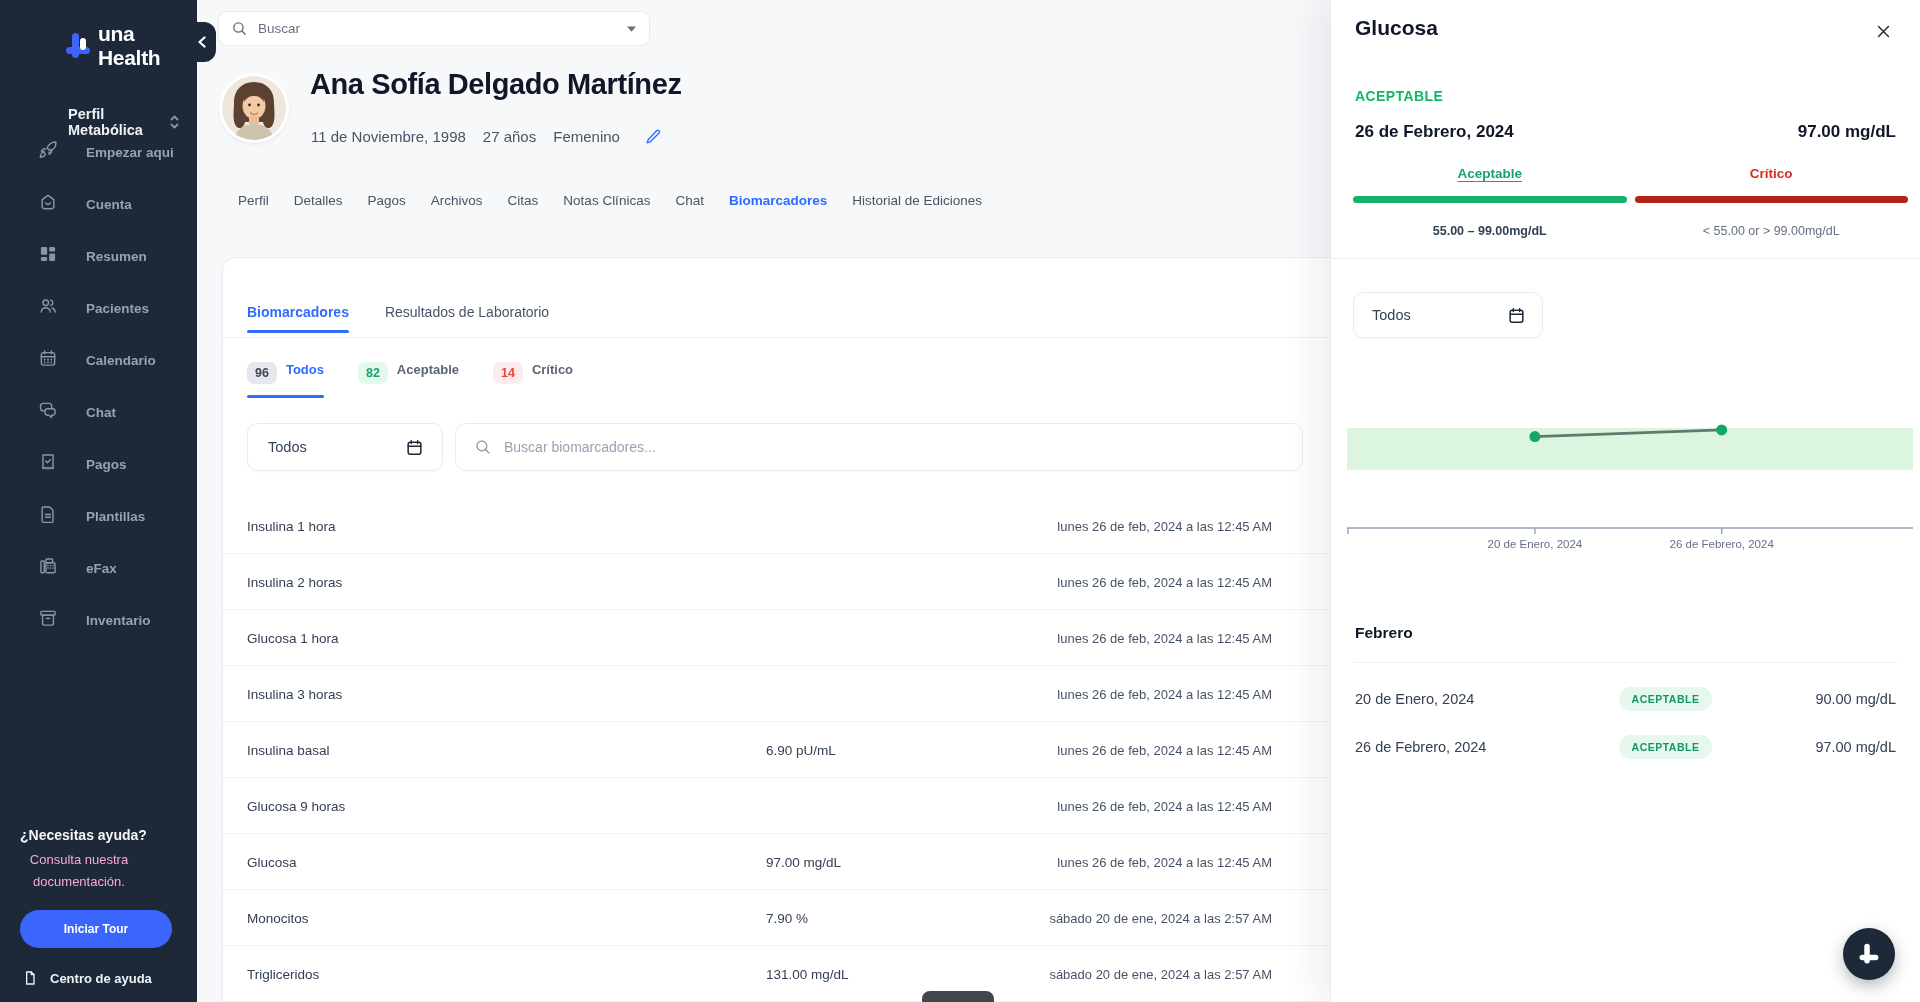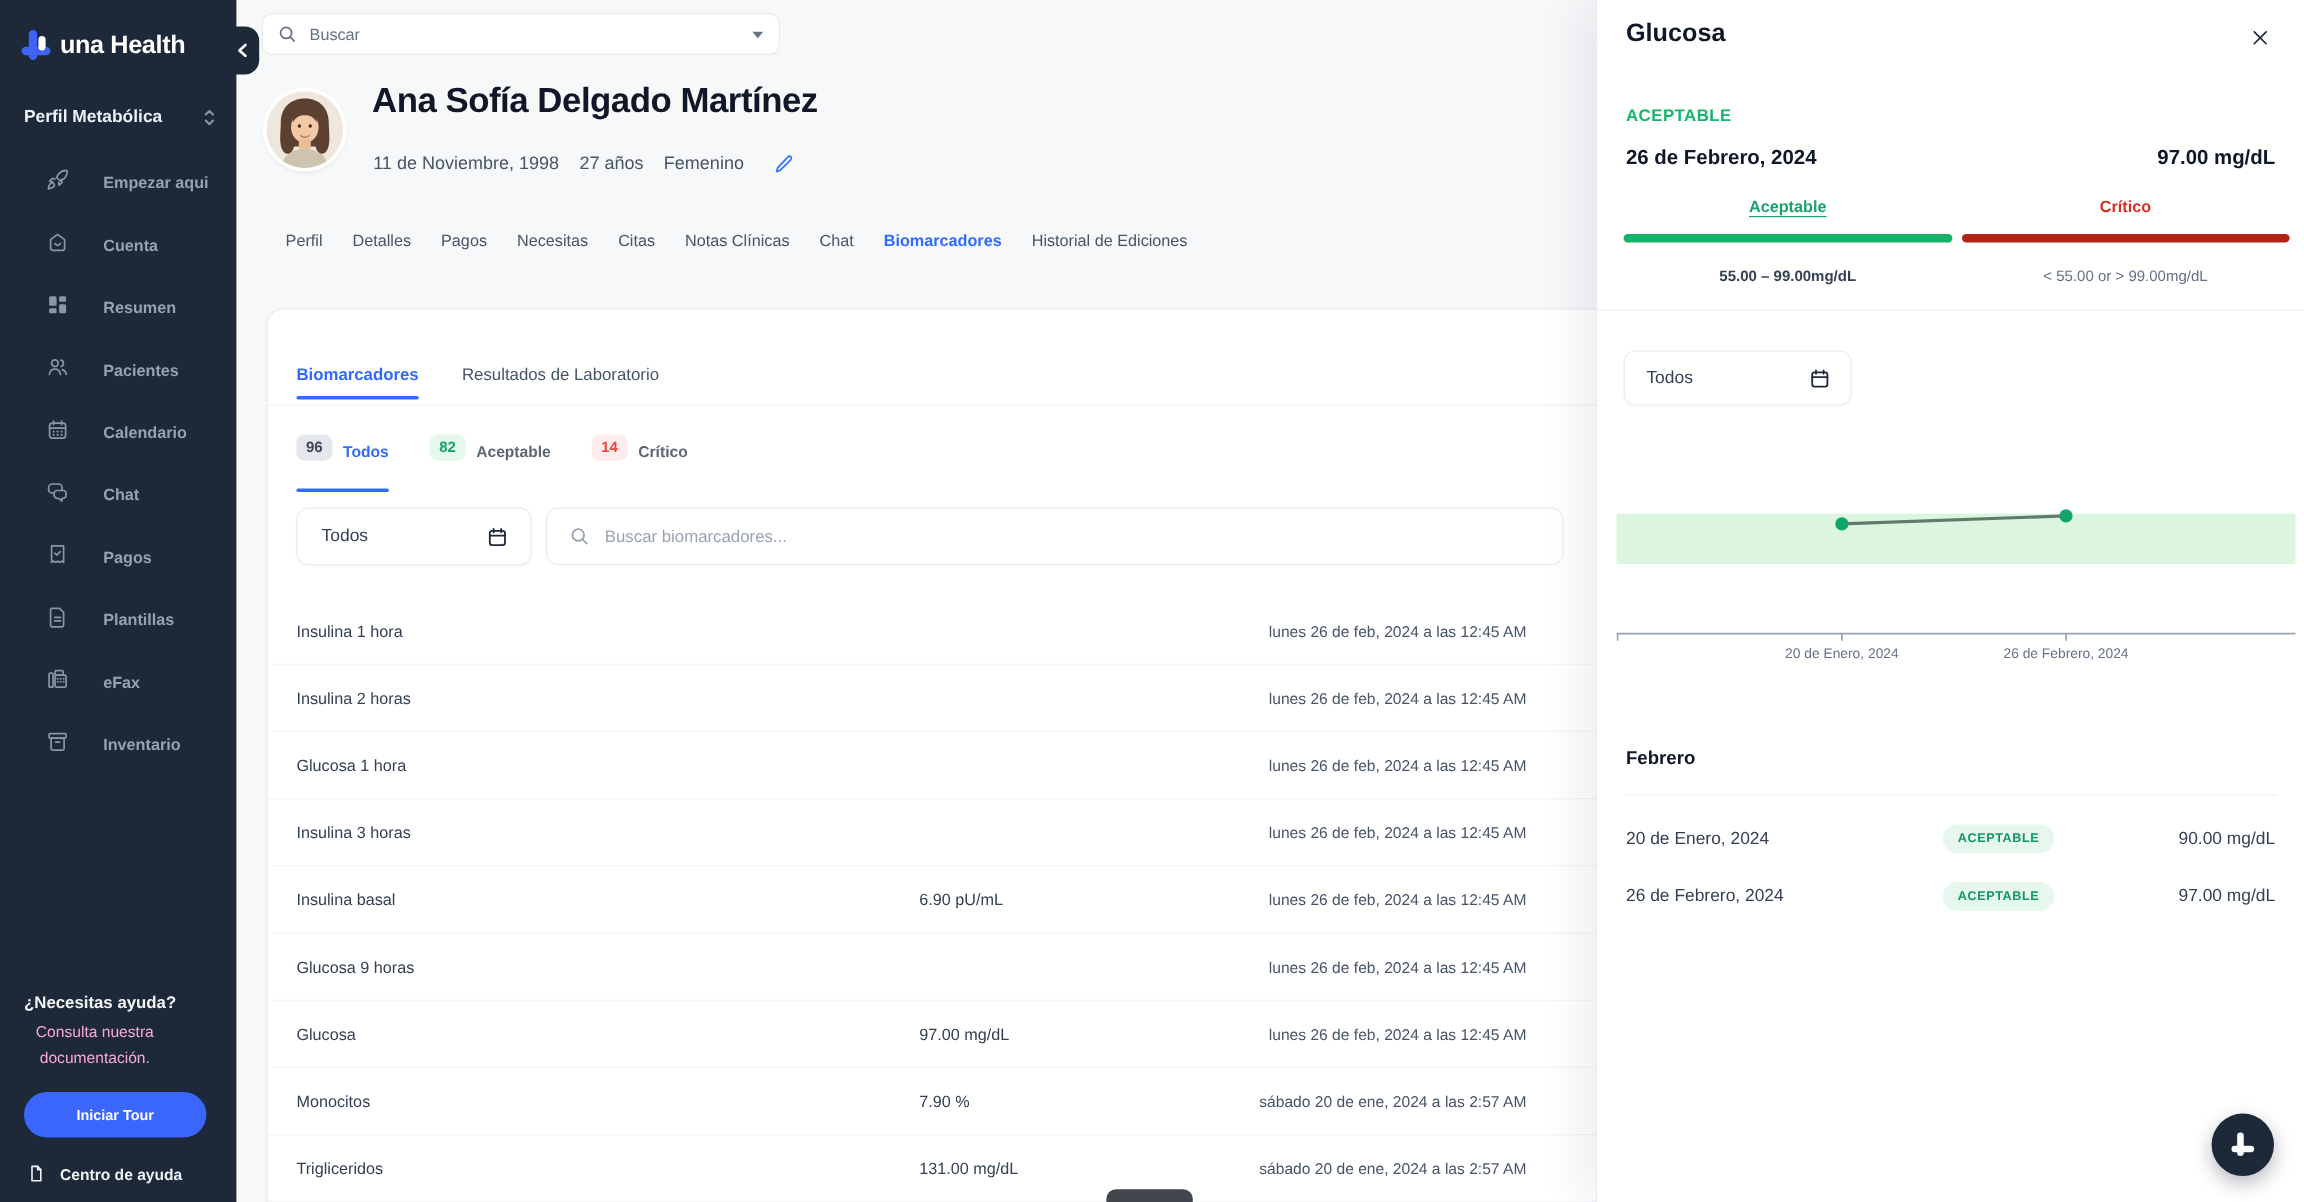--- a/index.html
+++ b/index.html
@@ -1,21 +1,21 @@
 <!DOCTYPE html>
 <html><head>
 <meta charset="utf-8">
 <style>
   * { margin:0; padding:0; box-sizing:border-box; }
   html,body { width:1920px; height:1002px; overflow:hidden; }
   body { font-family:"Liberation Sans","DejaVu Sans",sans-serif; background:#f7f8fa; color:#101828; }
   .app { position:relative; width:1920px; height:1002px; overflow:hidden; }
 
   
-  .sidebar { position:absolute; left:0; top:0; width:197px; height:1002px; background:#1d2838; z-index:30; }
+  .sidebar { position:absolute; left:0; top:0; width:197px; height:1002px; background:#1d2838; z-index:30;padding-left:48px; }
   .brand { display:flex; align-items:center; gap:6px; padding:22px 0 0 16px; cursor:pointer; }
   .brand-text { color:#fff; font-size:21px; font-weight:700; letter-spacing:-0.3px; }
   .workspace { display:flex; align-items:center; justify-content:space-between; margin:36px 16px 0 20px; cursor:pointer; }
   .workspace span { color:#eef2f7; font-size:14.5px; font-weight:700; }
   .nav { position:absolute; top:130px; left:0; right:0; }
   .nav-item { display:flex; align-items:flex-end; gap:28px; height:30px; margin:0 0 22px 0; padding-left:38px; cursor:pointer; color:#8a95a8; }
   .nav-label { font-size:13.5px; font-weight:600; color:#97a1b2; }
   .help { position:absolute; left:0; right:0; bottom:16px; padding:0 20px; }
   .help-title { color:#f4f6f9; font-size:14px; font-weight:700; }
   .help-sub { color:#f9a8d4; font-size:13px; line-height:1.65; margin-top:6px; width:118px;text-align:center; }
@@ -35,21 +35,21 @@
   .tab { font-size:13.5px; color:#475467; cursor:pointer; white-space:nowrap; }
   .tab.active { color:#2f6bff; font-weight:600; }
 
   .card { position:absolute; left:25px; top:257px; width:1140px; height:755px; background:#fff; border:1px solid #e9ecf1; border-radius:14px 14px 0 0; box-shadow:0 1px 3px rgba(16,24,40,.04); }
   .subtabs { position:absolute; left:24px; top:46px; display:flex; gap:36px; }
   .subtab { font-size:14px; color:#475467; padding-bottom:13px; position:relative; cursor:pointer; }
   .subtab.active { color:#2f6bff; font-weight:600; }
   .subtab.active::after { content:""; position:absolute; left:0; right:0; bottom:0; height:3px; background:#2f6bff; border-radius:3px; }
   .card-div { position:absolute; left:0; right:0; top:79px; height:1px; background:#eef0f4; }
   .chips { position:absolute; left:24px; top:104px; display:flex; gap:34px; }
-  .chip { display:flex; align-items:flex-end; gap:9px; position:relative; padding-bottom:26px; cursor:pointer; }
+  .chip { display:flex; align-items:flex-start; gap:9px; position:relative; padding-bottom:14px; cursor:pointer; }
   .chip.active::after { content:""; position:absolute; left:0; right:0; bottom:0; height:3px; background:#2f6bff; border-radius:3px; }
   .chip-count { font-size:12.5px; font-weight:700; border-radius:7px; padding:4px 8px; }
   .cc-all { background:#e4e7ec; color:#3d4654; }
   .cc-ok { background:#e4f8ec; color:#17a36b; }
   .cc-crit { background:#fdeceb; color:#e5483d; }
   .chip-label { font-size:13px; color:#5d6676; font-weight:600; }
   .chip.active .chip-label { color:#2f6bff; font-weight:700; }
   .filter-row { position:absolute; left:24px; top:165px; right:0; display:flex; gap:12px; }
   .date-dd { width:196px; height:48px; border:1px solid #e9ecf1; border-radius:10px; display:flex; align-items:center; justify-content:space-between; padding:0 18px 0 20px; cursor:pointer; background:#fff; box-shadow:0 1px 2px rgba(16,24,40,.03); }
   .date-dd span { font-size:14.5px; color:#344054; }
@@ -281,21 +281,21 @@
         <svg width="17" height="17" viewBox="0 0 24 24" fill="none" stroke="#2f6bff" stroke-width="1.9" stroke-linecap="round" stroke-linejoin="round">
           <path d="M16.5 3.9a2.3 2.3 0 0 1 3.3 3.3L7.5 19.5 3 21l1.5-4.5z"></path>
         </svg>
       </span>
     </div>
 
     <div class="tabs">
       <span class="tab">Perfil</span>
       <span class="tab">Detalles</span>
       <span class="tab">Pagos</span>
-      <span class="tab">Necesitas</span>
+      <span class="tab">Archivos</span>
       <span class="tab">Citas</span>
       <span class="tab">Notas Clínicas</span>
       <span class="tab">Chat</span>
       <span class="tab active">Biomarcadores</span>
       <span class="tab">Historial de Ediciones</span>
     </div>
 
     <section class="card">
       <div class="subtabs">
         <span class="subtab active">Biomarcadores</span>

